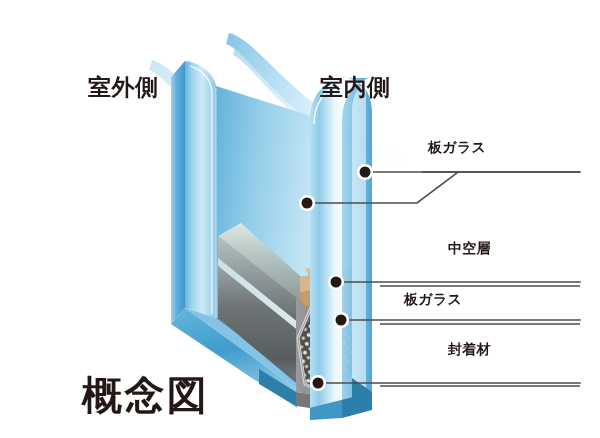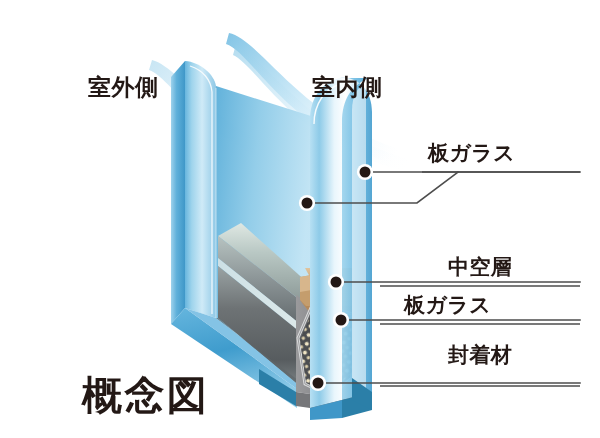--- a/index.html
+++ b/index.html
@@ -9,21 +9,21 @@
     color:#231815;
   }
   #stage{position:absolute;inset:0;width:600px;height:438px;}
   svg#diagram{position:absolute;left:0;top:0;width:600px;height:438px;display:block;}
   .lbl{
     position:absolute;white-space:nowrap;color:#231815;
     font-family:"DejaVu Sans","Liberation Sans",sans-serif;
     font-weight:700;letter-spacing:.02em;
   }
   .side-lbl{font-size:23px;}
-  .callout-lbl{font-size:21px;}
+  .callout-lbl{font-size:14px;}
   .title-lbl{font-size:40px;letter-spacing:.06em;}
 </style>
 </head>
 <body>
 
 <div id="stage">
 
   <svg id="diagram" viewBox="0 0 600 438">
     <defs>
 
@@ -220,23 +220,23 @@
         <circle cx="336" cy="282" r="5.5"></circle>
         <circle cx="341" cy="320" r="8.1" fill="#ffffff"></circle>
         <circle cx="341" cy="320" r="5.5"></circle>
         <circle cx="318" cy="383" r="8.1" fill="#ffffff"></circle>
         <circle cx="318" cy="383" r="5.5"></circle>
       </g>
   </svg>
 
   <div id="side-label-layer">
       <div class="lbl side-lbl" style="left: 88px; top: 72px;">室外側</div>
-      <div class="lbl side-lbl" style="left: 312px; top: 72px;">室内側</div>
+      <div class="lbl side-lbl" style="left: 320px; top: 72px;">室内側</div>
     </div>
   <div id="callout-label-layer">
       <div class="lbl callout-lbl" style="left: 428px; top: 139px;">板ガラス</div>
-      <div class="lbl callout-lbl" style="left: 448px; top: 253px; text-align: center;">中空層</div>
+      <div class="lbl callout-lbl" style="left: 448px; top: 240px; text-align: center;">中空層</div>
       <div class="lbl callout-lbl" style="left: 404px; top: 291px;">板ガラス</div>
       <div class="lbl callout-lbl" style="left: 448px; top: 341px;">封着材</div>
     </div>
 
   <div class="lbl title-lbl" style="left:82px;top:368px;">概念図</div>
 </div>
 
 </body></html>

